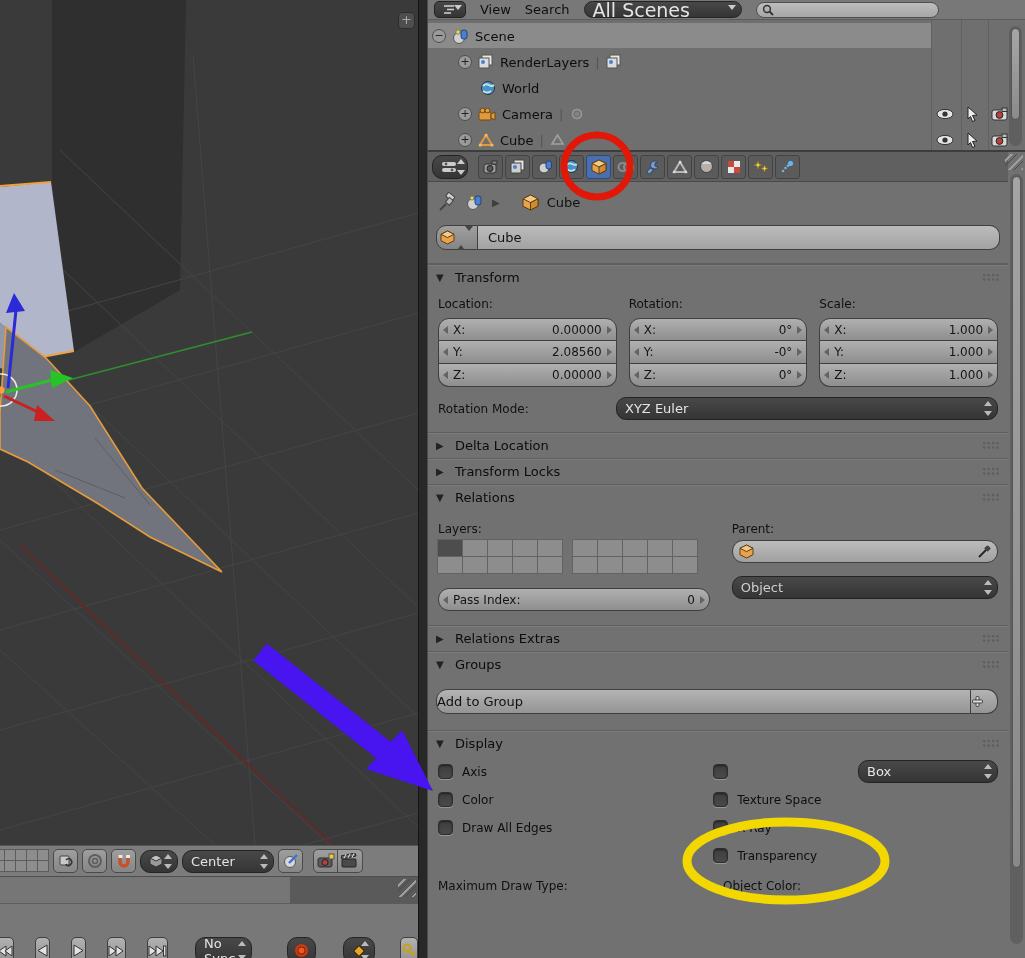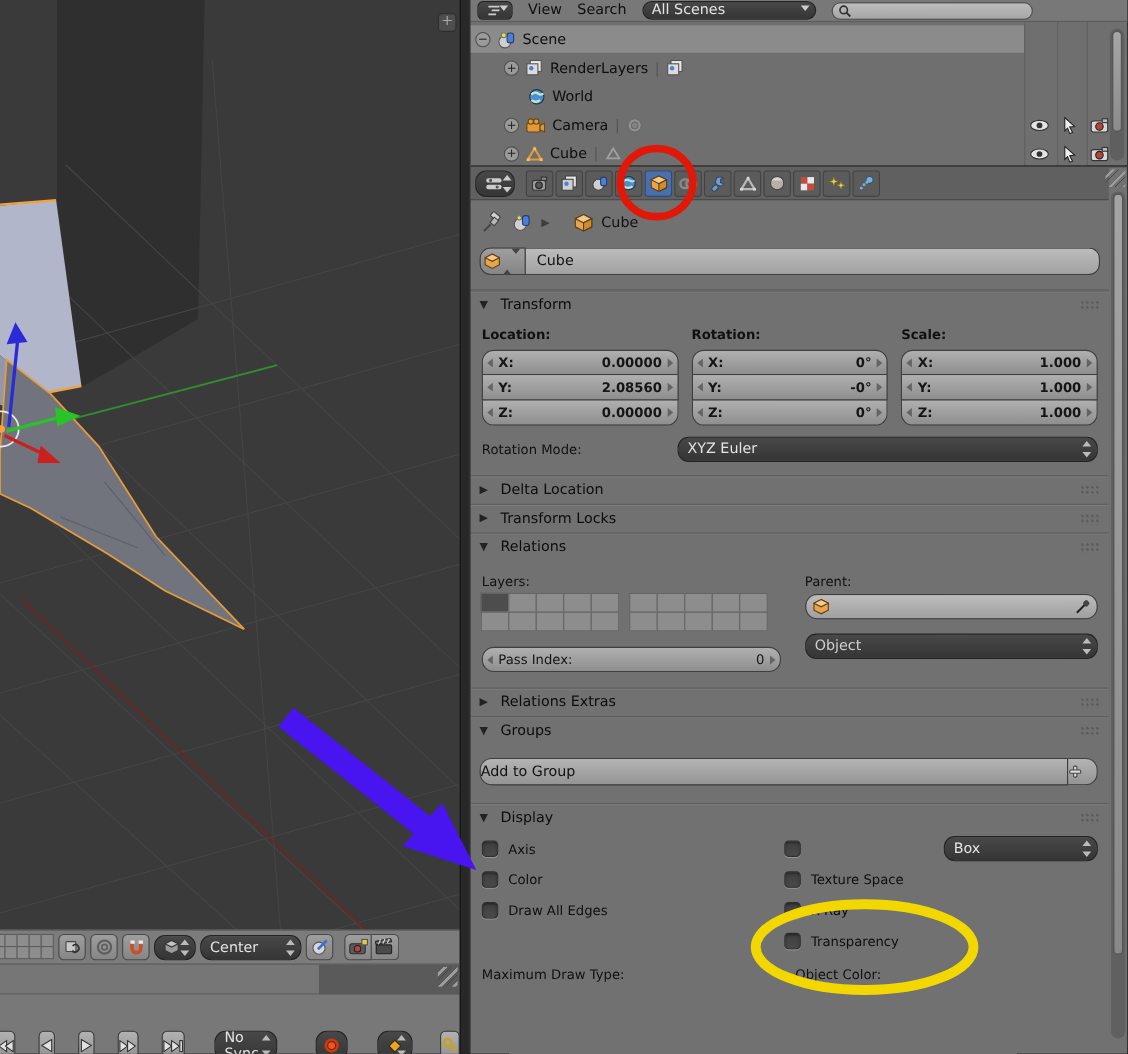--- a/index.html
+++ b/index.html
@@ -113,21 +113,21 @@
   .tab.active { background:#4a6fae; border-color:#2f4a7a; }
   #edtype { width:36px; height:24px; margin-right:8px; }
   #breadcrumb { height:40px; display:flex; align-items:center; gap:8px; padding:0 10px; color:#111; }
   #name-row { height:42px; display:flex; align-items:center; padding:0 8px 10px 8px; gap:0;
     border-bottom:1px solid #5e5e5e; box-shadow:0 1px 0 #7d7d7d; }
   #name-dd { width:42px; height:25px; border-radius:10px 0 0 10px; border:1px solid #3f3f3f;
     background:linear-gradient(#9f9f9f,#858585); display:flex; align-items:center; padding:0 3px; gap:2px; }
   #name-field { flex:1; height:25px; border-radius:0 10px 10px 0; border:1px solid #3f3f3f;
     border-left:none; background:linear-gradient(#bcbcbc,#a2a2a2); display:flex; align-items:center;
     padding:0 10px; }
-  .tcols { display:flex; gap:12px; padding:4px 10px 0 10px;font-weight:bold; }
+  .tcols { display:flex; gap:12px; padding:4px 10px 0 10px; }
   .tcol { flex:1; }
   .tcol .clab { height:20px; display:flex; align-items:flex-end; padding-bottom:3px; color:#101010; }
   .rmode { display:flex; align-items:center; padding:10px 10px 12px 10px; gap:8px; }
   .rmode .rlab { width:170px; }
   .relcols { display:flex; gap:14px; padding:8px 10px 14px 10px; }
   .grids { display:flex; gap:10px; }
   .lgrid { display:grid; grid-template-columns:repeat(5,25px); grid-template-rows:repeat(2,17px); }
   .lgrid span { background:#8d8d8d; border:1px solid #636363; margin:-1px 0 0 -1px; }
   .lgrid span.on { background:#4d4d4d; }
   .disp-grid { display:flex; padding:8px 10px 0 10px; }
@@ -366,21 +366,21 @@
               <line x1="1" y1="9" x2="8" y2="9" stroke="#ccc" stroke-width="1.6"></line>
             </svg>
         </span>
         <span class="spin" style="right:3px">
             <i class="dn" style="border-top-color:#ccc"></i>
           </span>
       </div>
       <span class="menu">View</span>
       <span class="menu">Search</span>
       <div class="ddark" style="width:158px;height:17px">
-        <span style="font-size:13px">All Scenes</span>
+        <span style="font-size:19px">All Scenes</span>
         <span class="spin">
             <i class="dn" style="border-top-color:#ccc"></i>
           </span>
       </div>
       <div style="flex:1;height:16px;margin-right:80px;border-radius:9px;background:linear-gradient(#bdbdbd,#a6a6a6);border:1px solid #4f4f4f;display:flex;align-items:center;padding:0 5px">
         <span class="ico">
           <svg width="12" height="12">
               <circle cx="5" cy="5" r="3.4" fill="none" stroke="#333" stroke-width="1.5"></circle>
               <line x1="7.5" y1="7.5" x2="11" y2="11" stroke="#333" stroke-width="1.8"></line>
             </svg>

